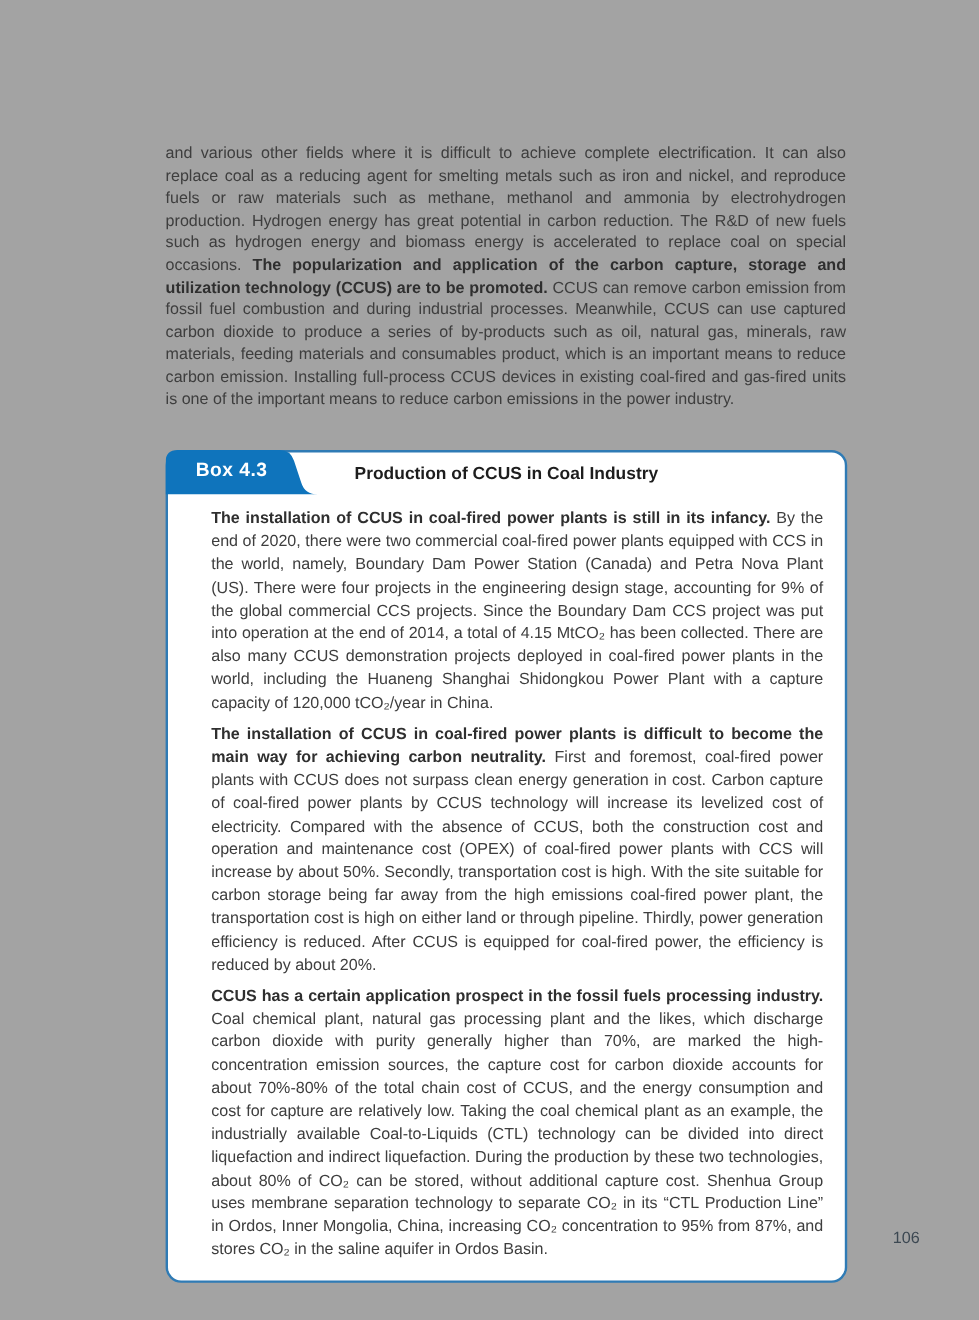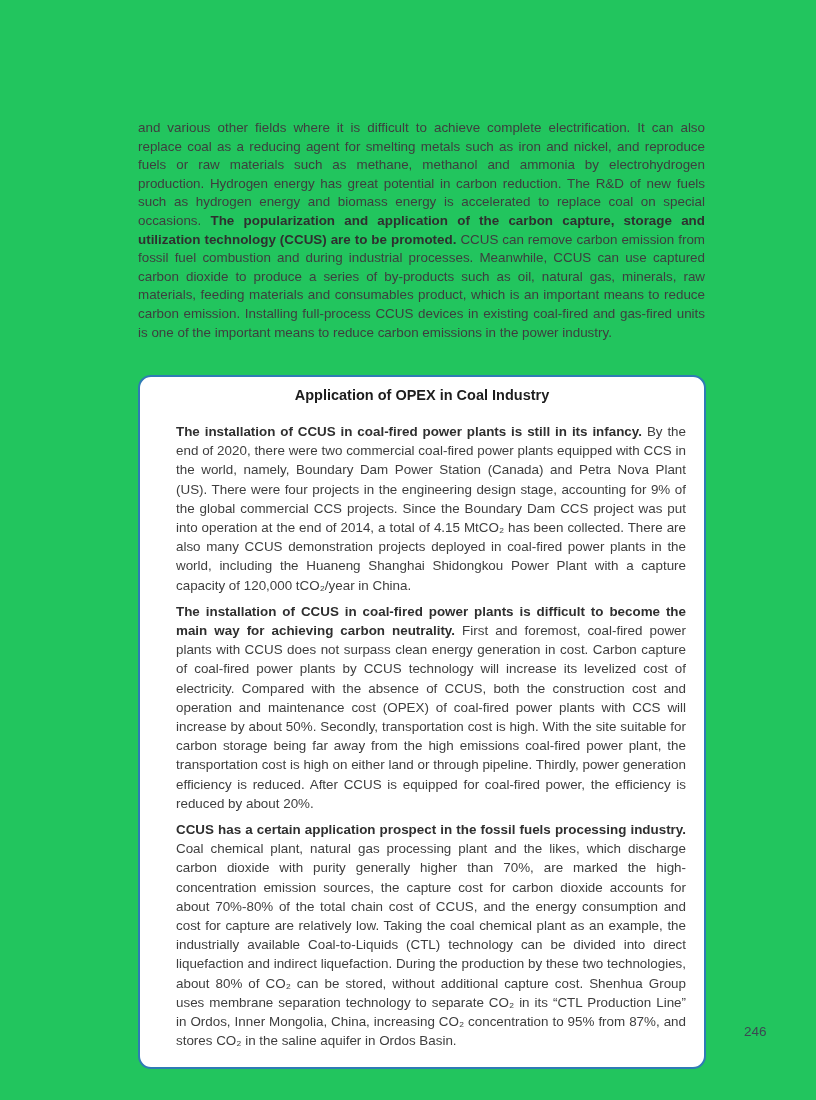--- a/index.html
+++ b/index.html
@@ -1,19 +1,19 @@
 <!DOCTYPE html>
 <html><head>
 <meta charset="utf-8">
 <style>
   html,body{margin:0;padding:0;background:#ffffff;}
   .page{
     position:relative;
     width:816px;height:1100px;
-    background:#22c55e;
+    background:#a3a3a3;
     font-family:"Liberation Sans","DejaVu Sans",sans-serif;
     overflow:hidden;
   }
   .intro{
     position:absolute;
     left:138px;top:119px;width:567px;
     font-size:13.4px;line-height:18.6px;
     text-align:justify;
     color:#3e3e3e;
     margin:0;
@@ -70,28 +70,34 @@
 </head>
 <body>
 
 <div class="page">
 
   <p class="intro"><span>and various other fields where it is difficult to achieve complete electrification. It can also replace coal as a reducing agent for smelting metals such as iron and nickel, and reproduce fuels or raw materials such as methane, methanol and ammonia by electrohydrogen production. Hydrogen energy has great potential in carbon reduction. The R&amp;D of new fuels such as hydrogen energy and biomass energy is accelerated to replace coal on special occasions. </span><span class="bold-lead">The popularization and application of the carbon capture, storage and utilization technology (CCUS) are to be promoted.</span><span> CCUS can remove carbon emission from fossil fuel combustion and during industrial processes. Meanwhile, CCUS can use captured carbon dioxide to produce a series of by-products such as oil, natural gas, minerals, raw materials, feeding materials and consumables product, which is an important means to reduce carbon emission. Installing full-process CCUS devices in existing coal-fired and gas-fired units is one of the important means to reduce carbon emissions in the power industry.</span></p>
 
   <div class="callout-box">
 
     <div class="box-header">
-      <h2 class="box-title">Application of OPEX in Coal Industry</h2>
+      <div class="box-tab">
+        <svg width="131" height="37" viewBox="0 0 131 37" xmlns="http://www.w3.org/2000/svg">
+          <path d="M10 0 H95 Q104 0 107 9 L113 27 Q116 37 127 37 H0 V10 Q0 0 10 0 Z" fill="#0f74bc"></path>
+        </svg>
+        <span class="tab-text">Box 4.3</span>
+      </div>
+      <h2 class="box-title">Production of CCUS in Coal Industry</h2>
     </div>
 
     <div class="box-body">
       <p><span class="bold-lead">The installation of CCUS in coal-fired power plants is still in its infancy.</span><span> By the end of 2020, there were two commercial coal-fired power plants equipped with CCS in the world, namely, Boundary Dam Power Station (Canada) and Petra Nova Plant (US). There were four projects in the engineering design stage, accounting for 9% of the global commercial CCS projects. Since the Boundary Dam CCS project was put into operation at the end of 2014, a total of 4.15 MtCO₂ has been collected. There are also many CCUS demonstration projects deployed in coal-fired power plants in the world, including the Huaneng Shanghai Shidongkou Power Plant with a capture capacity of 120,000 tCO₂/year in China.</span></p>
 
       <p><span class="bold-lead">The installation of CCUS in coal-fired power plants is difficult to become the main way for achieving carbon neutrality.</span><span> First and foremost, coal-fired power plants with CCUS does not surpass clean energy generation in cost. Carbon capture of coal-fired power plants by CCUS technology will increase its levelized cost of electricity. Compared with the absence of CCUS, both the construction cost and operation and maintenance cost (OPEX) of coal-fired power plants with CCS will increase by about 50%. Secondly, transportation cost is high. With the site suitable for carbon storage being far away from the high emissions coal-fired power plant, the transportation cost is high on either land or through pipeline. Thirdly, power generation efficiency is reduced. After CCUS is equipped for coal-fired power, the efficiency is reduced by about 20%.</span></p>
 
       <p><span class="bold-lead">CCUS has a certain application prospect in the fossil fuels processing industry.</span><span> Coal chemical plant, natural gas processing plant and the likes, which discharge carbon dioxide with purity generally higher than 70%, are marked the high-concentration emission sources, the capture cost for carbon dioxide accounts for about 70%-80% of the total chain cost of CCUS, and the energy consumption and cost for capture are relatively low. Taking the coal chemical plant as an example, the industrially available Coal-to-Liquids (CTL) technology can be divided into direct liquefaction and indirect liquefaction. During the production by these two technologies, about 80% of CO₂ can be stored, without additional capture cost. Shenhua Group uses membrane separation technology to separate CO₂ in its “CTL Production Line” in Ordos, Inner Mongolia, China, increasing CO₂ concentration to 95% from 87%, and stores CO₂ in the saline aquifer in Ordos Basin.</span></p>
     </div>
 
   </div>
 
-  <div class="page-number">246</div>
+  <div class="page-number">106</div>
 
 </div>
 
 </body></html>

